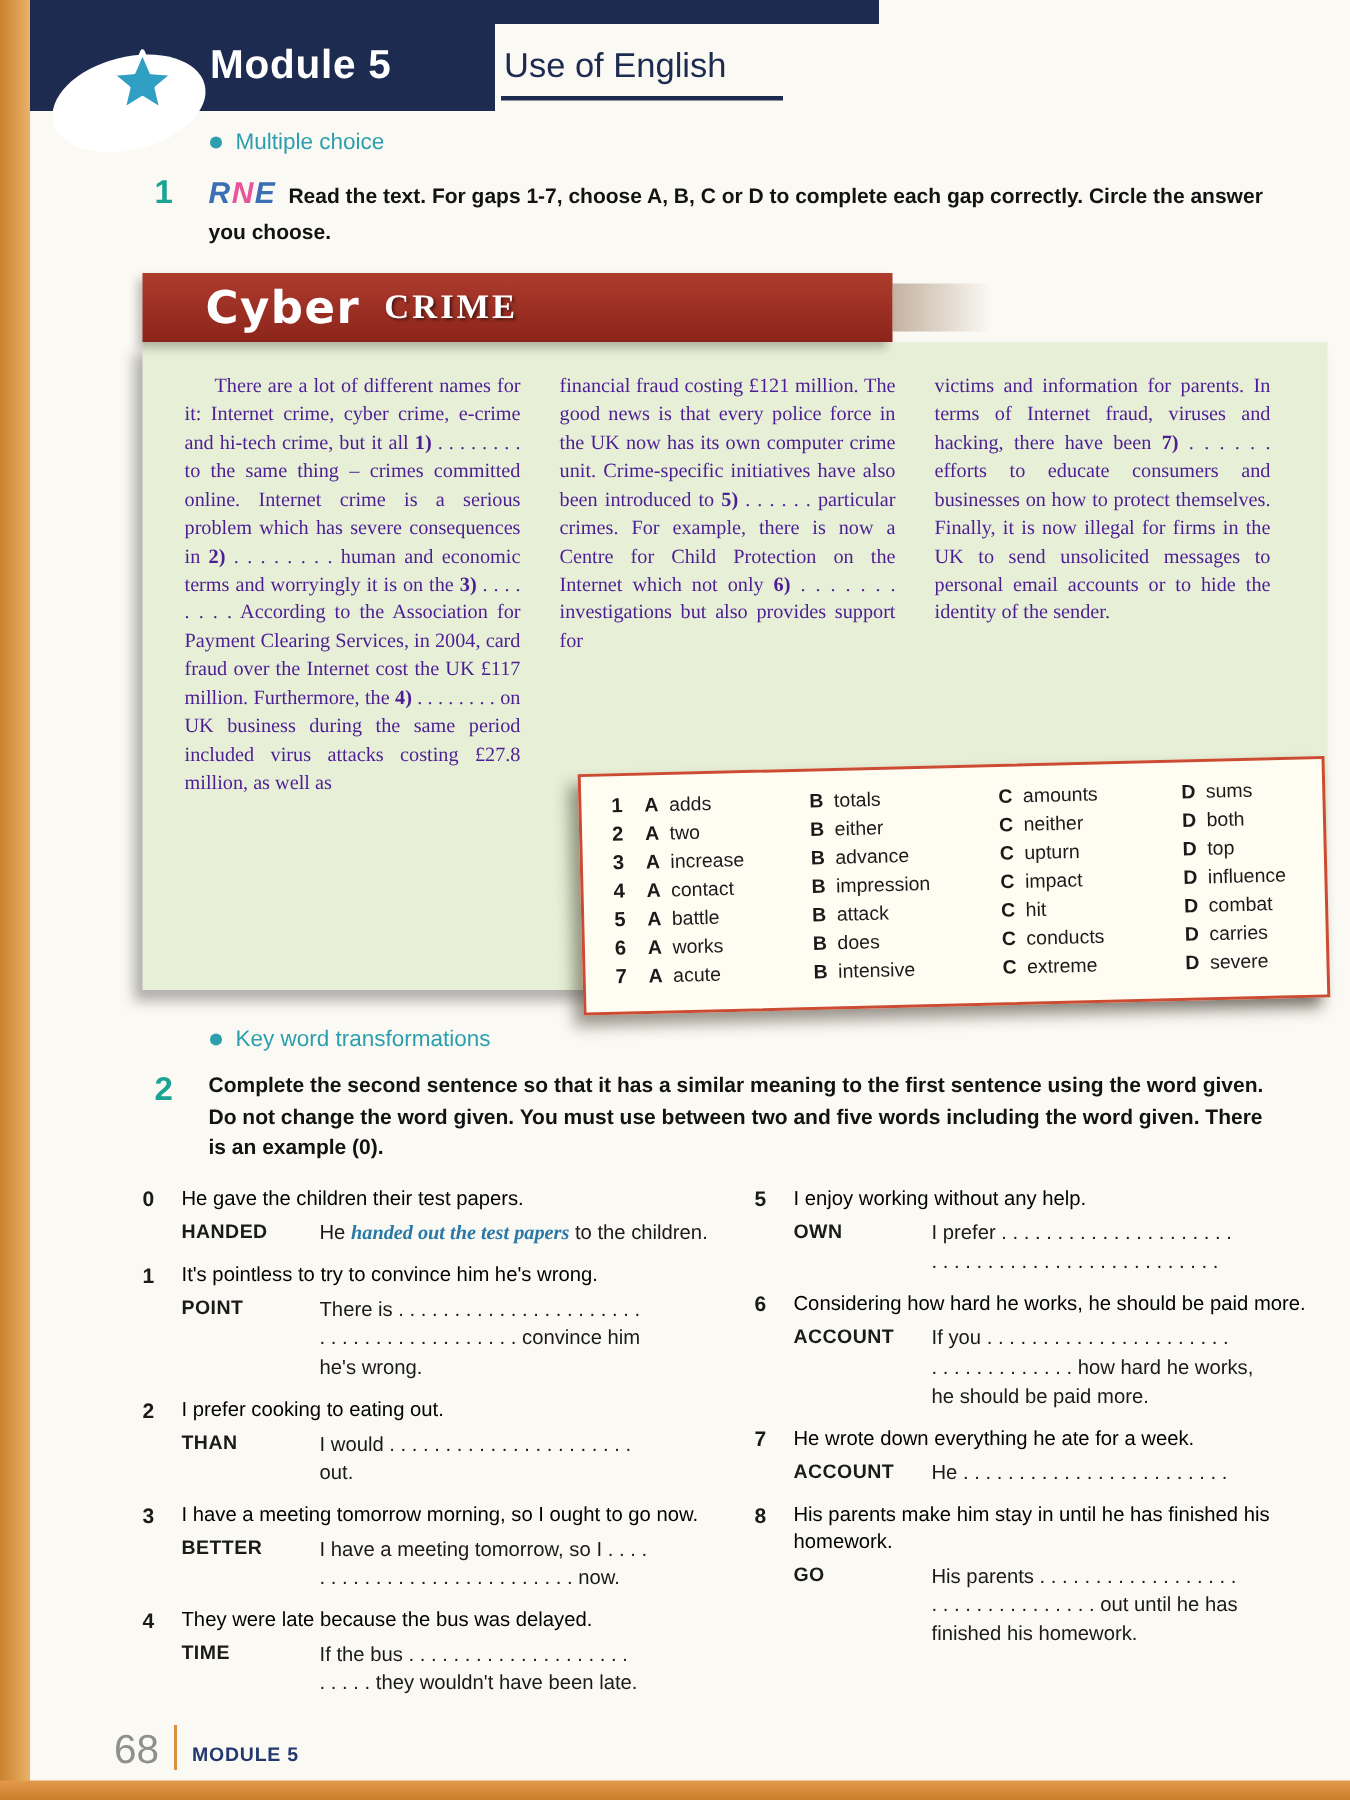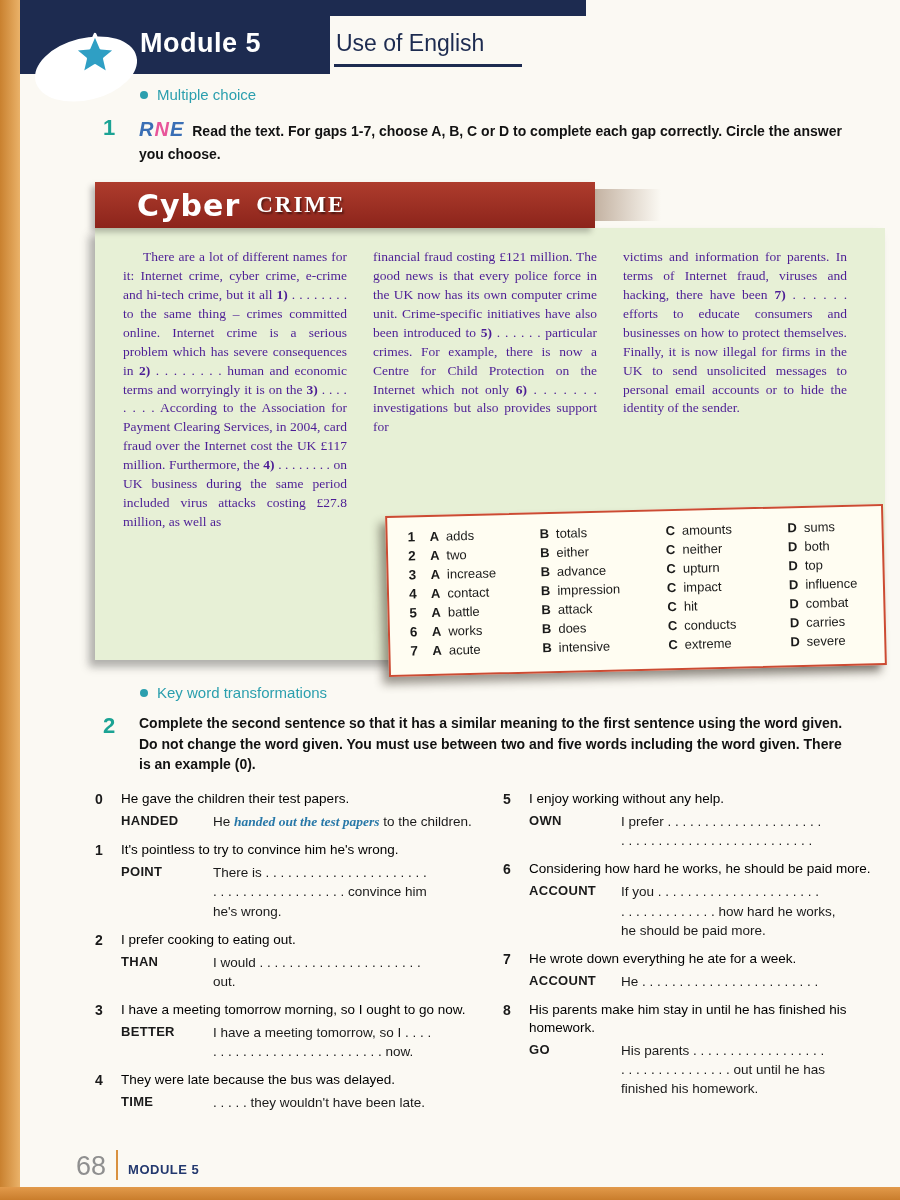--- a/index.html
+++ b/index.html
@@ -342,20 +342,21 @@
             </div>
           </div>
         </div>
         <div class="kw-item">
           <div class="kw-num">4</div>
           <div class="kw-body">
             <div class="kw-sentence">They were late because the bus was delayed.</div>
             <div class="kw-row">
               <div class="kw-keyword">TIME</div>
               <div class="kw-lines">
+                <div class="ans-line">If the bus . . . . . . . . . . . . . . . . . . . .</div>
                 <div class="ans-line">. . . . .  they wouldn't have been late.</div>
               </div>
             </div>
           </div>
         </div>
       </div>
     <div class="kw-col right" id="kw-right">
         <div class="kw-item">
           <div class="kw-num">5</div>
           <div class="kw-body">

